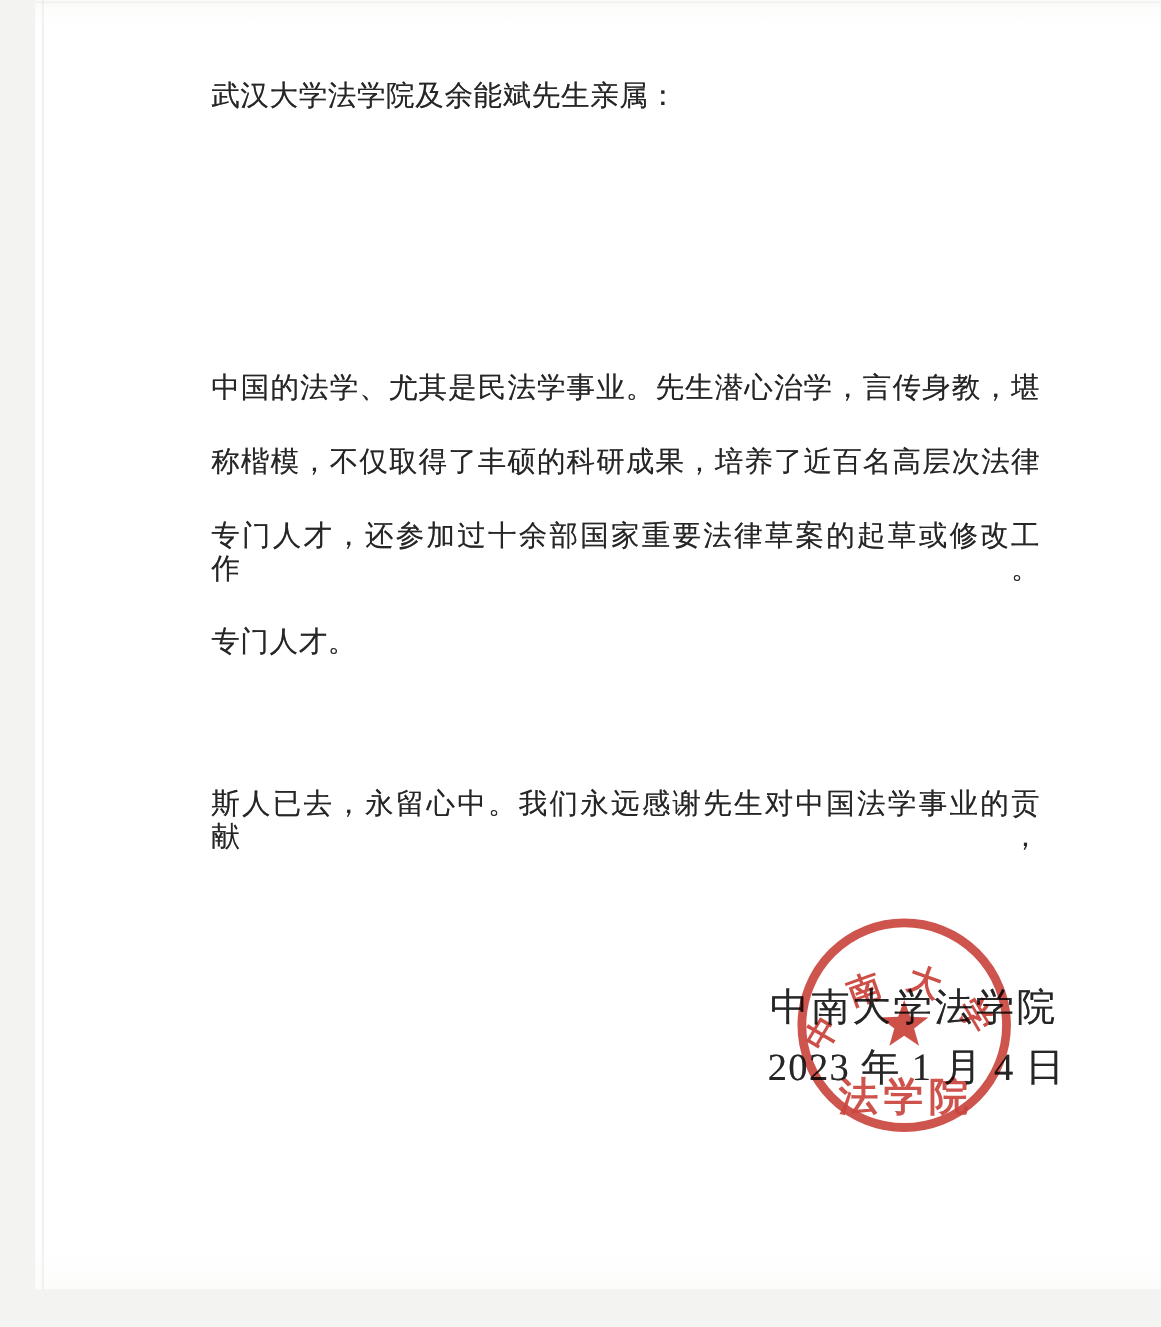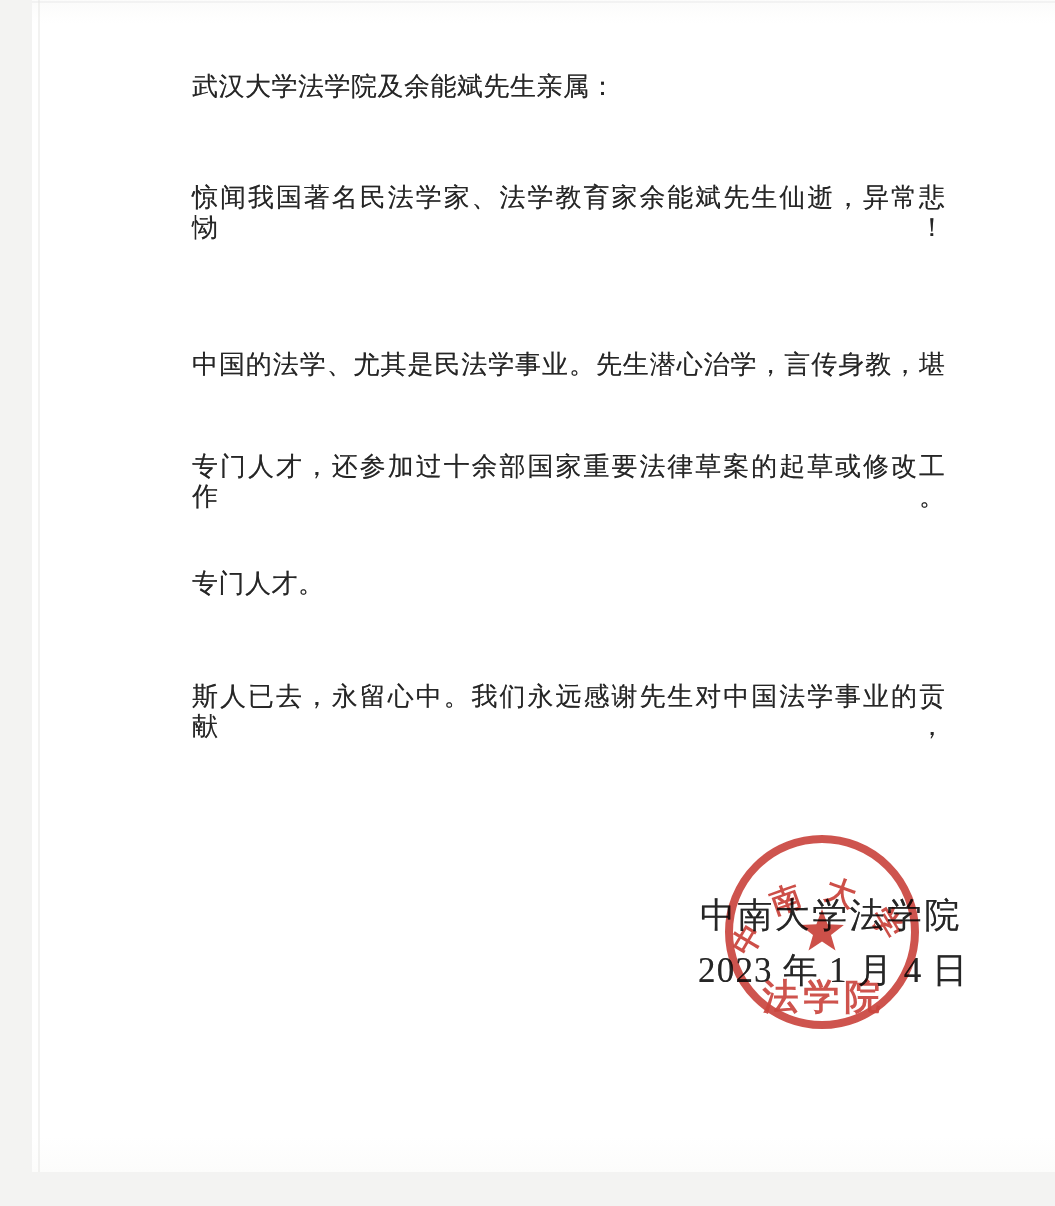--- a/index.html
+++ b/index.html
@@ -68,27 +68,27 @@
 <body>
 
 <div class="page">
 
   <div class="edge top"></div>
   <div class="edge left"></div>
   <div class="edge right"></div>
 
   <div class="line" style="top:72px">武汉大学法学院及余能斌先生亲属：</div>
 
-  <div class="line justify" style="top:183px">惊闻我国著名民法学家、法学教育家余能斌先生仙逝，异常悲恸！</div>
 
-  <div class="line justify" style="top:350px">中国的法学、尤其是民法学事业。先生潜心治学，言传身教，堪</div>
-  <div class="line justify" style="top:452px">专门人才，还参加过十余部国家重要法律草案的起草或修改工作。</div>
+  <div class="line justify" style="top:338px">中国的法学、尤其是民法学事业。先生潜心治学，言传身教，堪</div>
+  <div class="line justify" style="top:405px">称楷模，不仅取得了丰硕的科研成果，培养了近百名高层次法律</div>
+  <div class="line justify" style="top:472px">专门人才，还参加过十余部国家重要法律草案的起草或修改工作。</div>
   <div class="line" style="top:569px">专门人才。</div>
 
-  <div class="line justify" style="top:682px">斯人已去，永留心中。我们永远感谢先生对中国法学事业的贡献，</div>
+  <div class="line justify" style="top:716px">斯人已去，永留心中。我们永远感谢先生对中国法学事业的贡献，</div>
 
   <div class="sig name">中南大学法学院</div>
   <div class="sig date">2023 年 1 月 4 日</div>
 
   <svg class="stamp" viewBox="-102 -102 204 204" xmlns="http://www.w3.org/2000/svg">
     <circle cx="0" cy="0" r="93" fill="none" stroke="#c43129" stroke-width="8" opacity=".92"></circle>
     <path id="sealArc" d="M -68,20 A 71,71 0 0 1 68,20" fill="none"></path>
     <text font-size="30" letter-spacing="19" opacity=".95" text-anchor="middle">
       <textPath href="#sealArc" startOffset="50%">中南大学</textPath>
     </text>

